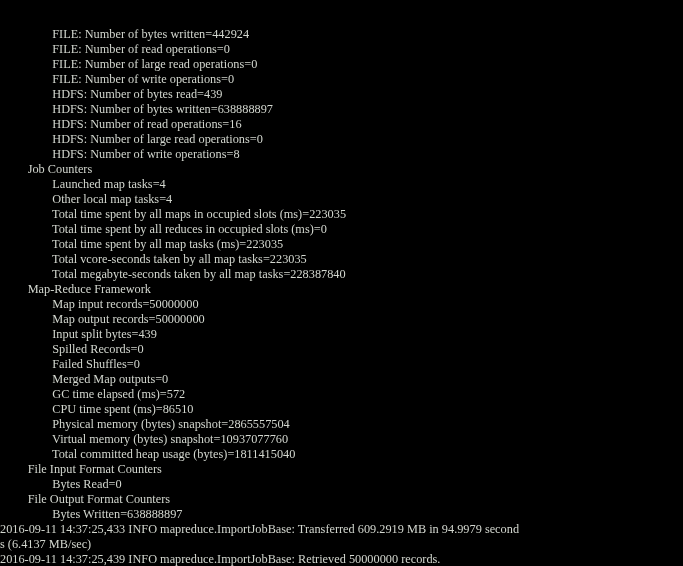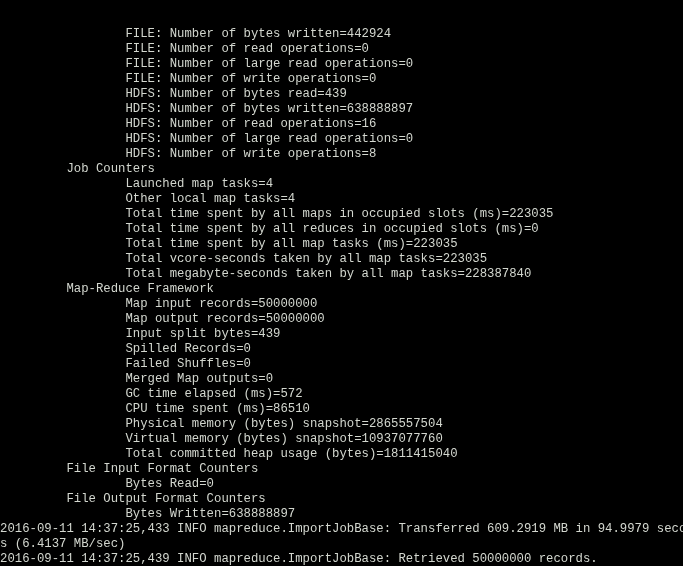--- a/index.html
+++ b/index.html
@@ -29,21 +29,21 @@
   }
   .screen {
     position: absolute;
     top: -3px;
     left: 0;
     width: 683px;
   }
   .line {
     height: 15px;
     white-space: pre;
-    font-family: Liberation Mono, monospace;
+    font-family: Liberation Serif, serif;
   }
 </style>
 </head>
 <body>
 
 <div id="terminal">
   <div class="screen">
     <div id="output-lines"><div class="line">                 FILE: Number of bytes written=442924</div><div class="line">                 FILE: Number of read operations=0</div><div class="line">                 FILE: Number of large read operations=0</div><div class="line">                 FILE: Number of write operations=0</div><div class="line">                 HDFS: Number of bytes read=439</div><div class="line">                 HDFS: Number of bytes written=638888897</div><div class="line">                 HDFS: Number of read operations=16</div><div class="line">                 HDFS: Number of large read operations=0</div><div class="line">                 HDFS: Number of write operations=8</div><div class="line">         Job Counters </div><div class="line">                 Launched map tasks=4</div><div class="line">                 Other local map tasks=4</div><div class="line">                 Total time spent by all maps in occupied slots (ms)=223035</div><div class="line">                 Total time spent by all reduces in occupied slots (ms)=0</div><div class="line">                 Total time spent by all map tasks (ms)=223035</div><div class="line">                 Total vcore-seconds taken by all map tasks=223035</div><div class="line">                 Total megabyte-seconds taken by all map tasks=228387840</div><div class="line">         Map-Reduce Framework</div><div class="line">                 Map input records=50000000</div><div class="line">                 Map output records=50000000</div><div class="line">                 Input split bytes=439</div><div class="line">                 Spilled Records=0</div><div class="line">                 Failed Shuffles=0</div><div class="line">                 Merged Map outputs=0</div><div class="line">                 GC time elapsed (ms)=572</div><div class="line">                 CPU time spent (ms)=86510</div><div class="line">                 Physical memory (bytes) snapshot=2865557504</div><div class="line">                 Virtual memory (bytes) snapshot=10937077760</div><div class="line">                 Total committed heap usage (bytes)=1811415040</div><div class="line">         File Input Format Counters </div><div class="line">                 Bytes Read=0</div><div class="line">         File Output Format Counters </div><div class="line">                 Bytes Written=638888897</div><div class="line">2016-09-11 14:37:25,433 INFO mapreduce.ImportJobBase: Transferred 609.2919 MB in 94.9979 second</div><div class="line">s (6.4137 MB/sec)</div><div class="line">2016-09-11 14:37:25,439 INFO mapreduce.ImportJobBase: Retrieved 50000000 records.</div></div>
     
   </div>

